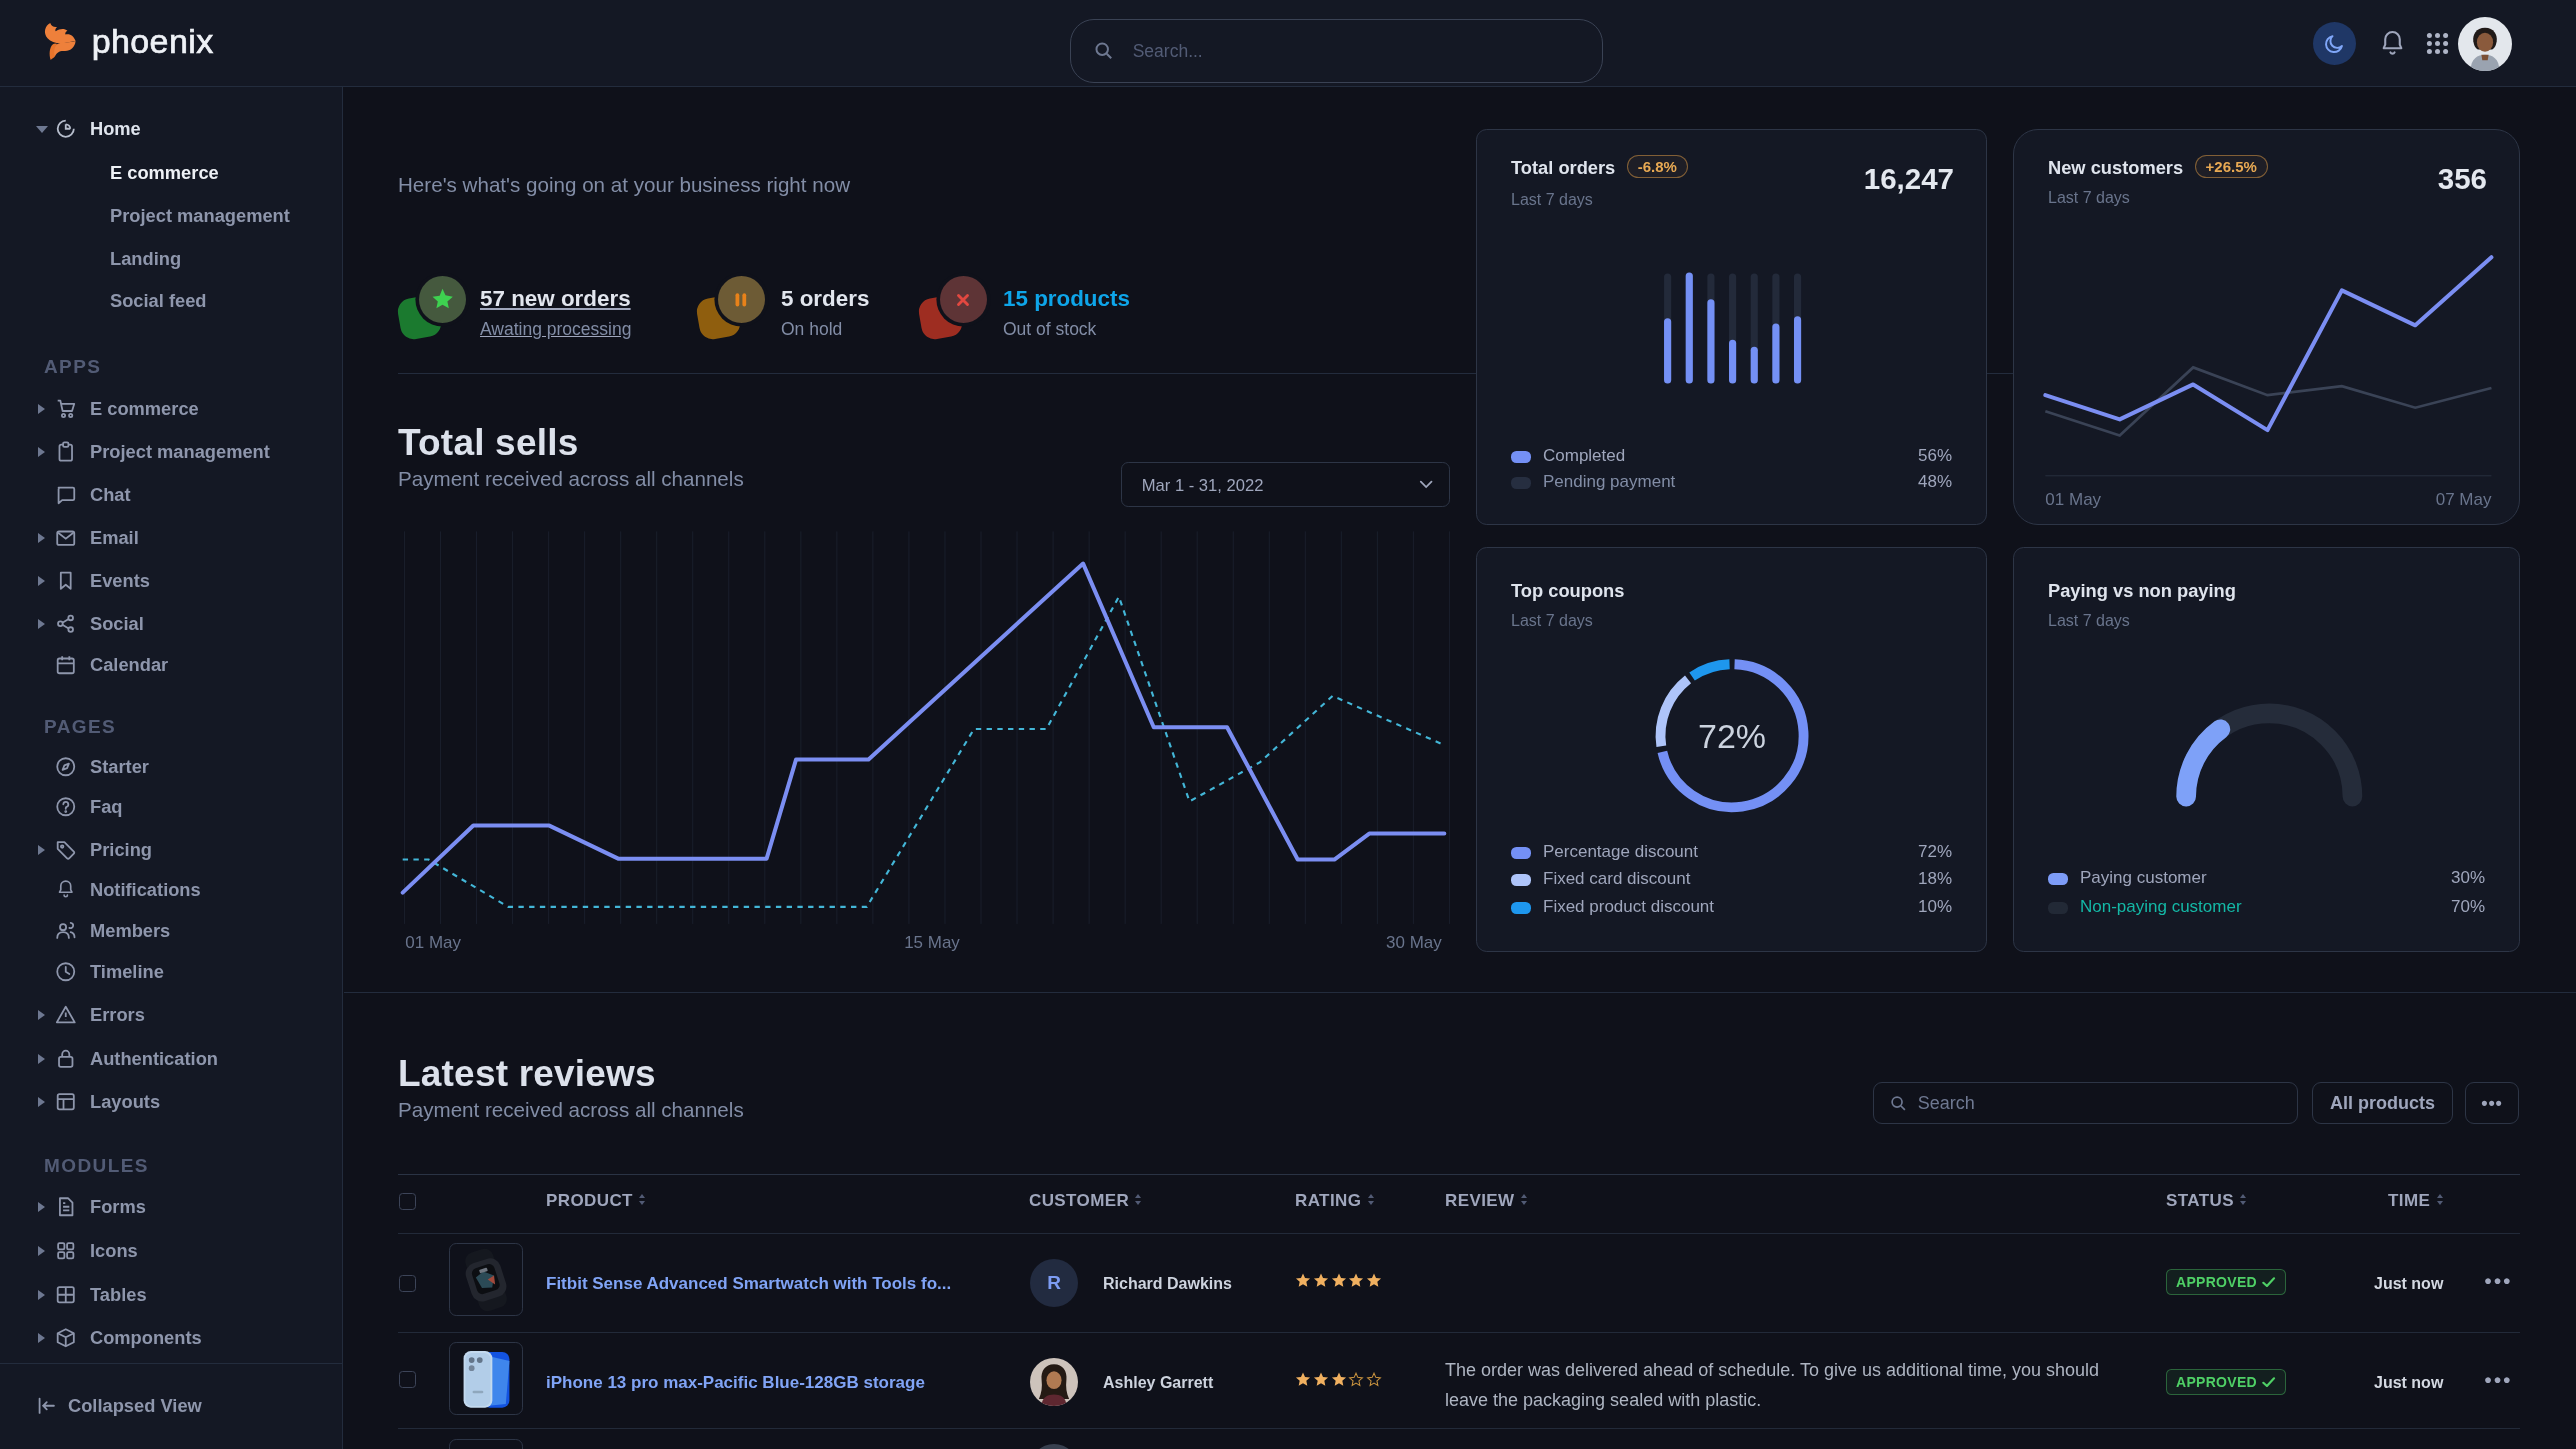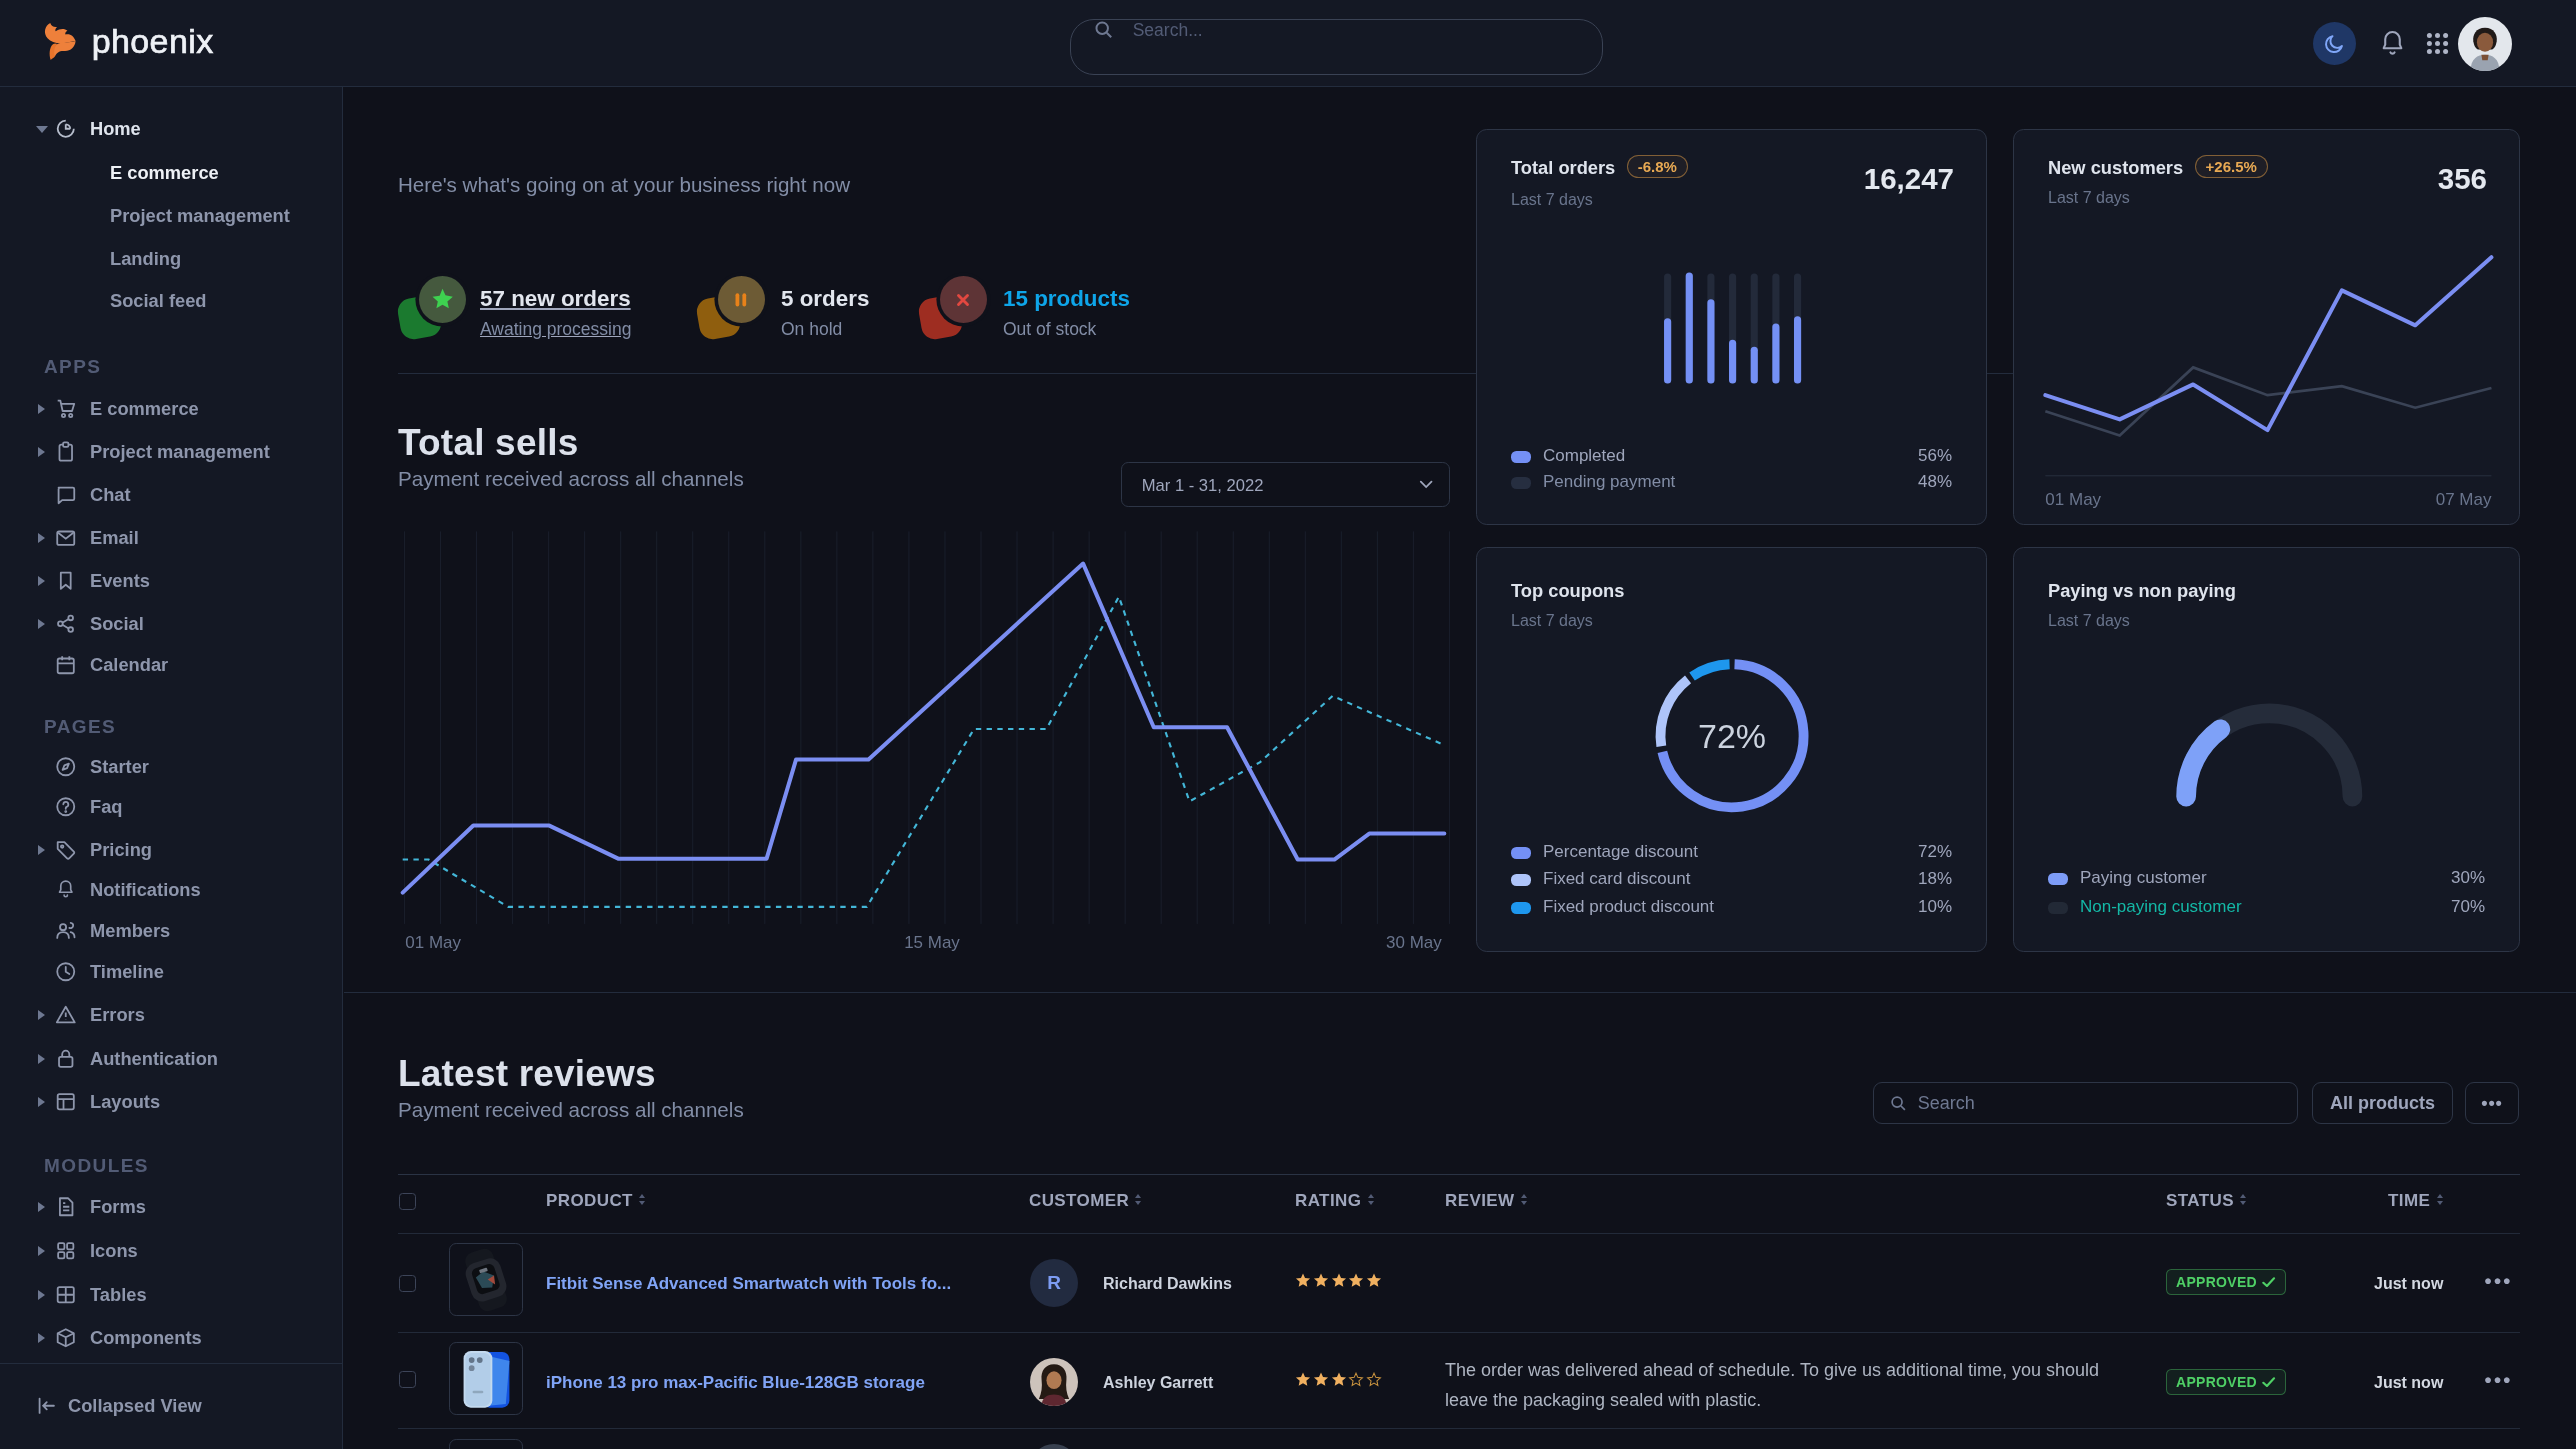--- a/index.html
+++ b/index.html
@@ -3,21 +3,21 @@
 <meta charset="utf-8">
 <style>
   * { margin:0; padding:0; box-sizing:border-box; }
   html,body { width:2576px; height:1449px; overflow:hidden; }
   body { font-family:"Liberation Sans", sans-serif; background:#0f111a; color:#9fa6bc; position:relative; }
   .abs { position:absolute; }
   
   #navbar { position:absolute; top:0; left:0; width:2576px; height:87px; background:#141824; border-bottom:0.9px solid #232c3d; z-index:5; }
   #logo { position:absolute; left:43px; top:21.5px; display:flex; align-items:center; gap:10.7px; }
   #logo .word { font-size:34px; font-weight:normal; -webkit-text-stroke:0.7px #eef1f6; color:#eef1f6; letter-spacing:0.4px; }
-  #searchbar { position:absolute; left:1070px; top:19px; width:533px; height:56px; border:0.9px solid #3a4254; border-radius:24px; display:flex; align-items:flex-start; padding-left:23px; gap:19px; color:#525b75; font-size:17.5px; }
+  #searchbar { position:absolute; left:1070px; top:19px; width:533px; height:64px; border:0.9px solid #3a4254; border-radius:24px; display:flex; align-items:center; padding-left:23px; gap:19px; color:#525b75; font-size:17.5px; }
   .nav-ico { position:absolute; top:0; height:87px; display:flex; align-items:center; justify-content:center; }
   
   #sidebar { position:absolute; top:87px; left:0; width:343px; height:1362px; background:#141824; border-right:0.9px solid #232c3d; }
   .side-item { position:absolute; left:0; width:343px; height:43px; display:flex; align-items:center; font-size:18.3px; color:#8e96ac; font-weight:600; }
   .side-item .caret { position:absolute; left:38px; width:0; height:0; border-top:5.4px solid transparent; border-bottom:5.4px solid transparent; border-left:7.2px solid #6e7891; }
   .side-item .icon { position:absolute; left:55px; width:21.5px; height:21.5px; }
   .side-item .txt { position:absolute; left:90px; }
   .side-item .txt2 { position:absolute; left:110px; }
   .side-label { position:absolute; left:44px; font-size:19px; font-weight:bold; color:#525b75; letter-spacing:1.4px; }
   
@@ -409,21 +409,21 @@
         <span class="sw" style="background:#7490f5;"></span>
         <span class="lbl">Completed</span>
         <span class="pct">56%</span>
       </div>
     <div class="leg-row" style="top:342px;">
         <span class="sw" style="background:#262e40;"></span>
         <span class="lbl" style="color:#828da6;">Pending payment</span>
         <span class="pct">48%</span>
       </div>
   </div>
-  <div class="card" style="left:1669px;top:42px;width:507px;height:396px;">
+  <div class="card" style="left:1669px;top:42px;width:507px;height:396px;border-radius:25px;">
     <div class="abs" style="left:34px;top:25px;"><h3>New customers</h3><span class="badge-w">+26.5%</span></div>
     <div class="abs" style="left:34px;top:59px;"><span style="font-size:16px;color:#69748c;">Last 7 days</span></div>
     <div class="bigval">356</div>
     <svg class="abs" style="left:0;top:0;" width="507" height="396" viewBox="0 0 566 442">
       <polyline points="35,314 118,341 200,265 283,296 366,286 448,310 533,288" fill="none" stroke="#3a4356" stroke-width="3"></polyline>
       <polyline points="35,296 118,323 200,284 283,335 366,179 448,218 533,142" fill="none" stroke="#7b8ef2" stroke-width="4.5" stroke-linejoin="round" stroke-linecap="round"></polyline>
       <line x1="35" y1="386" x2="533" y2="386" stroke="#2a3242" stroke-width="1"></line>
       <text x="35" y="419" font-size="19" fill="#69748c">01 May</text>
       <text x="533" y="419" font-size="19" fill="#69748c" text-anchor="end">07 May</text>
     </svg>

